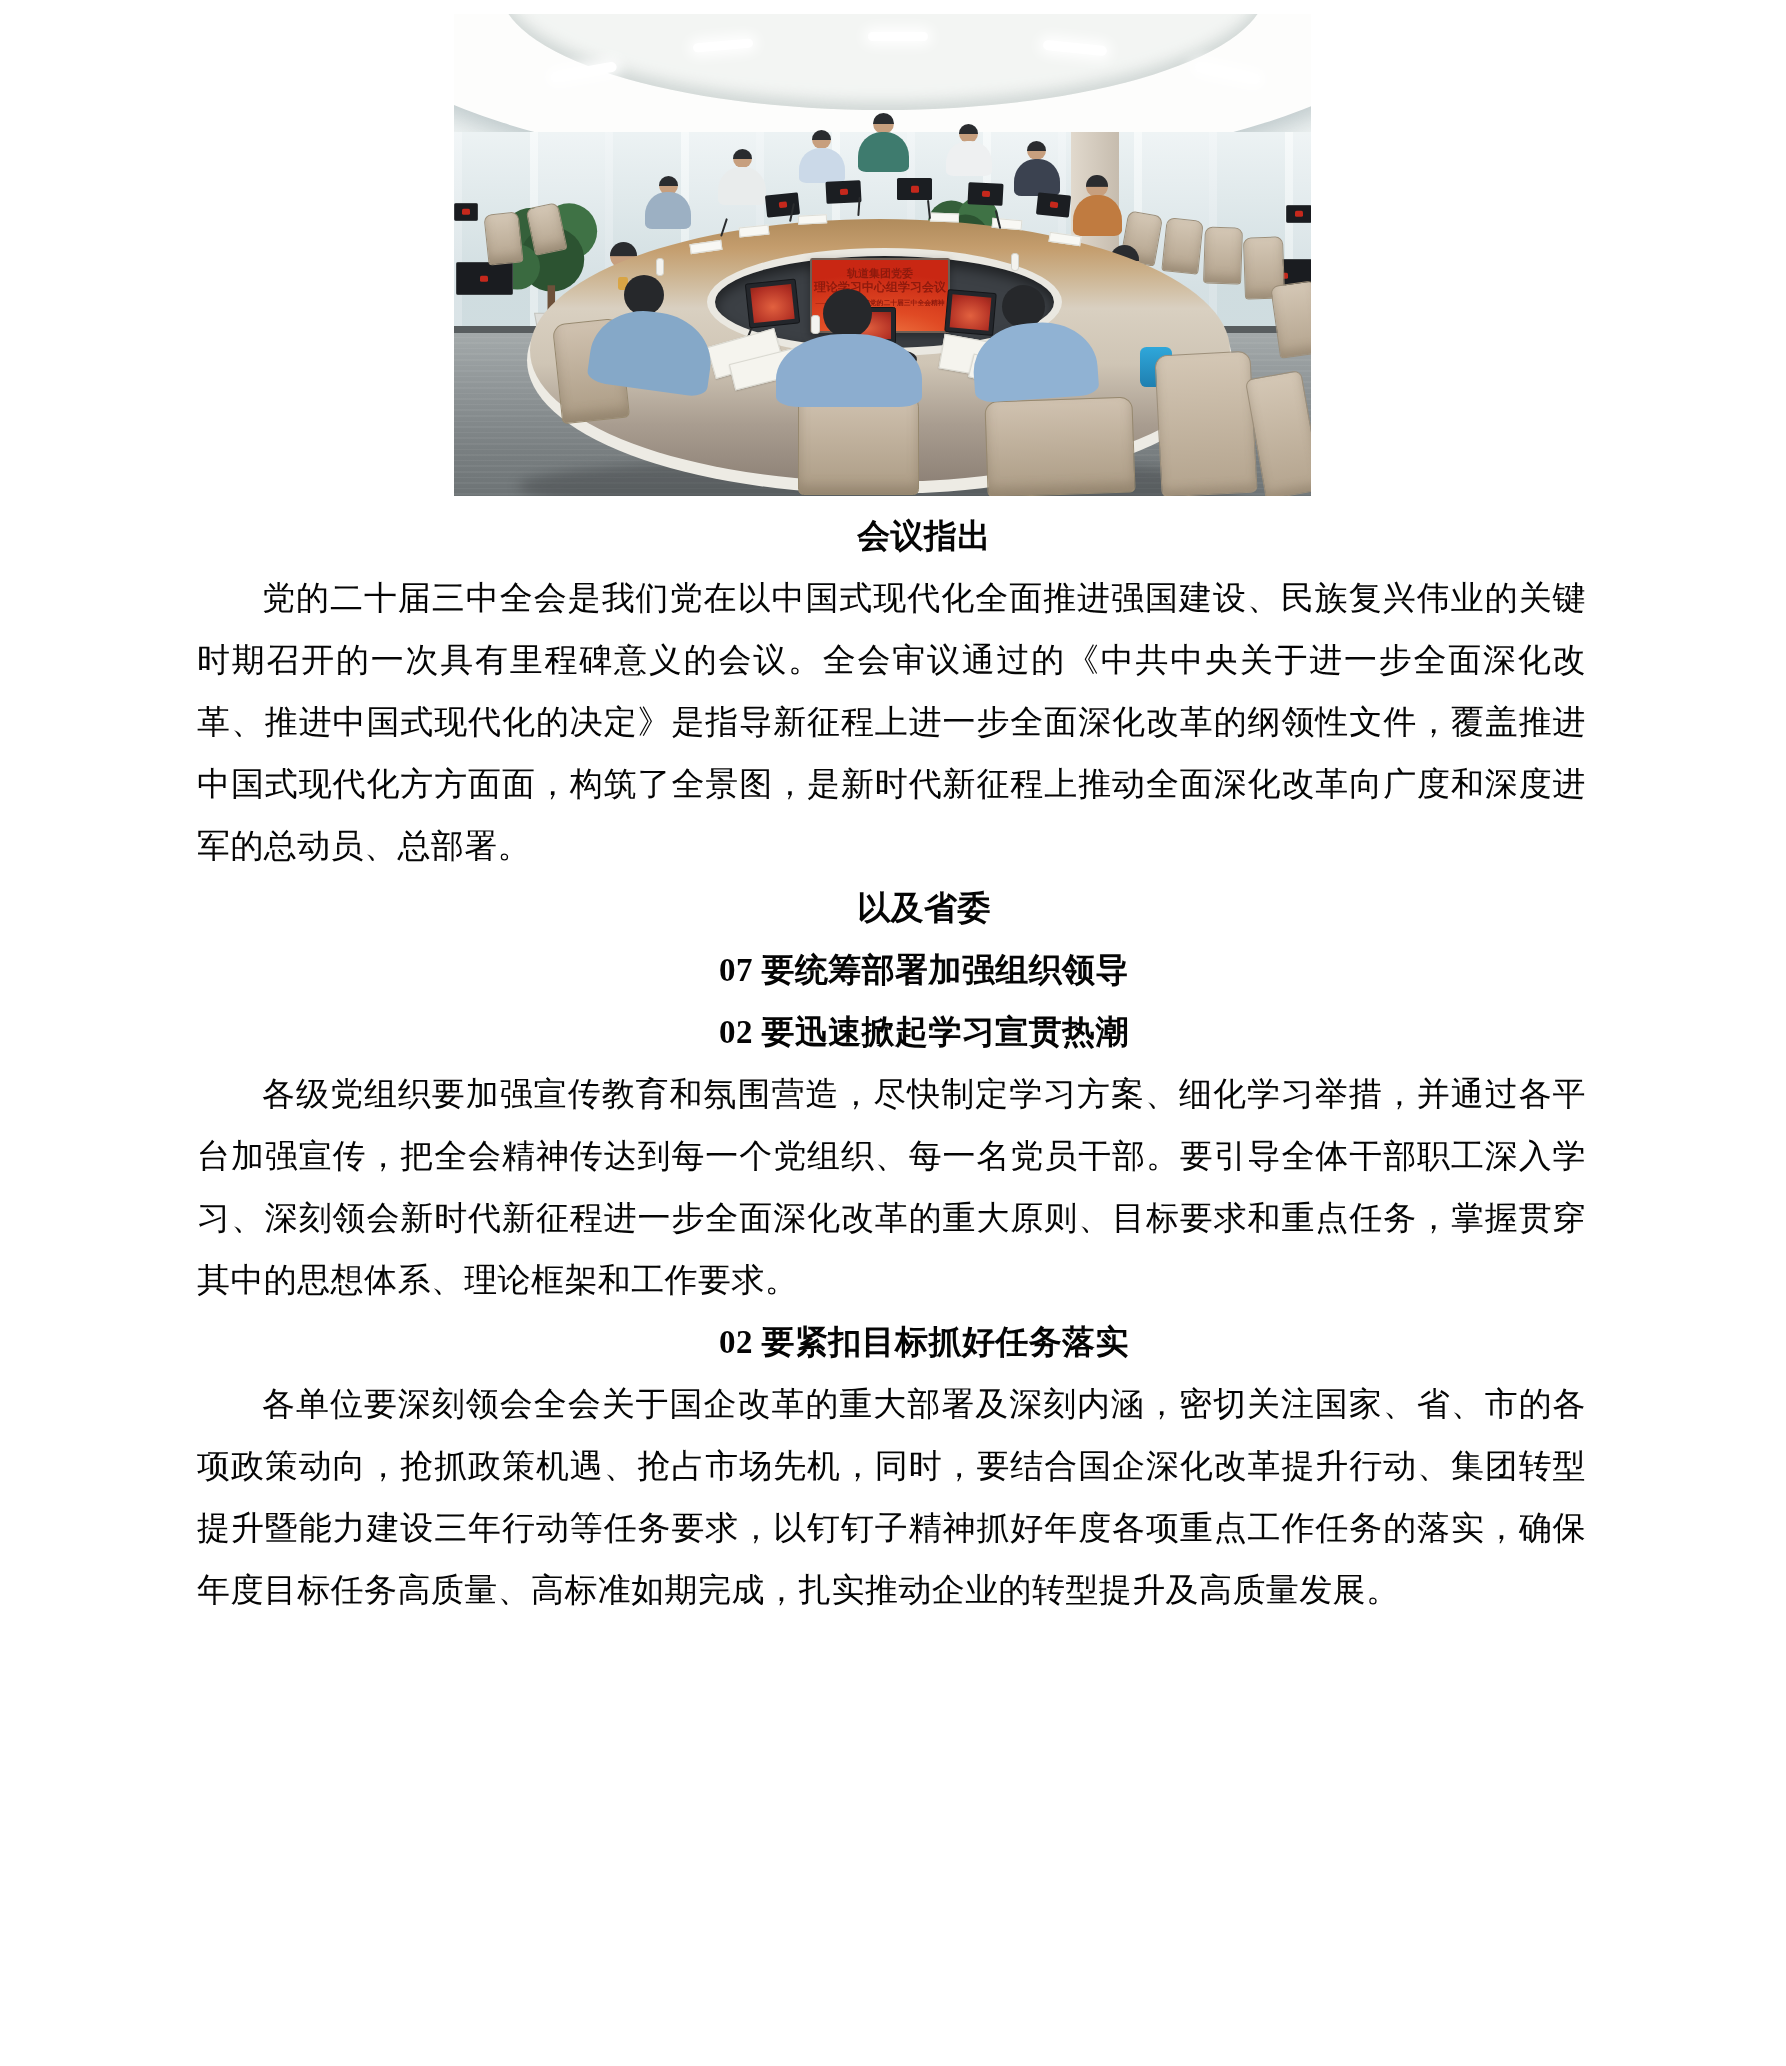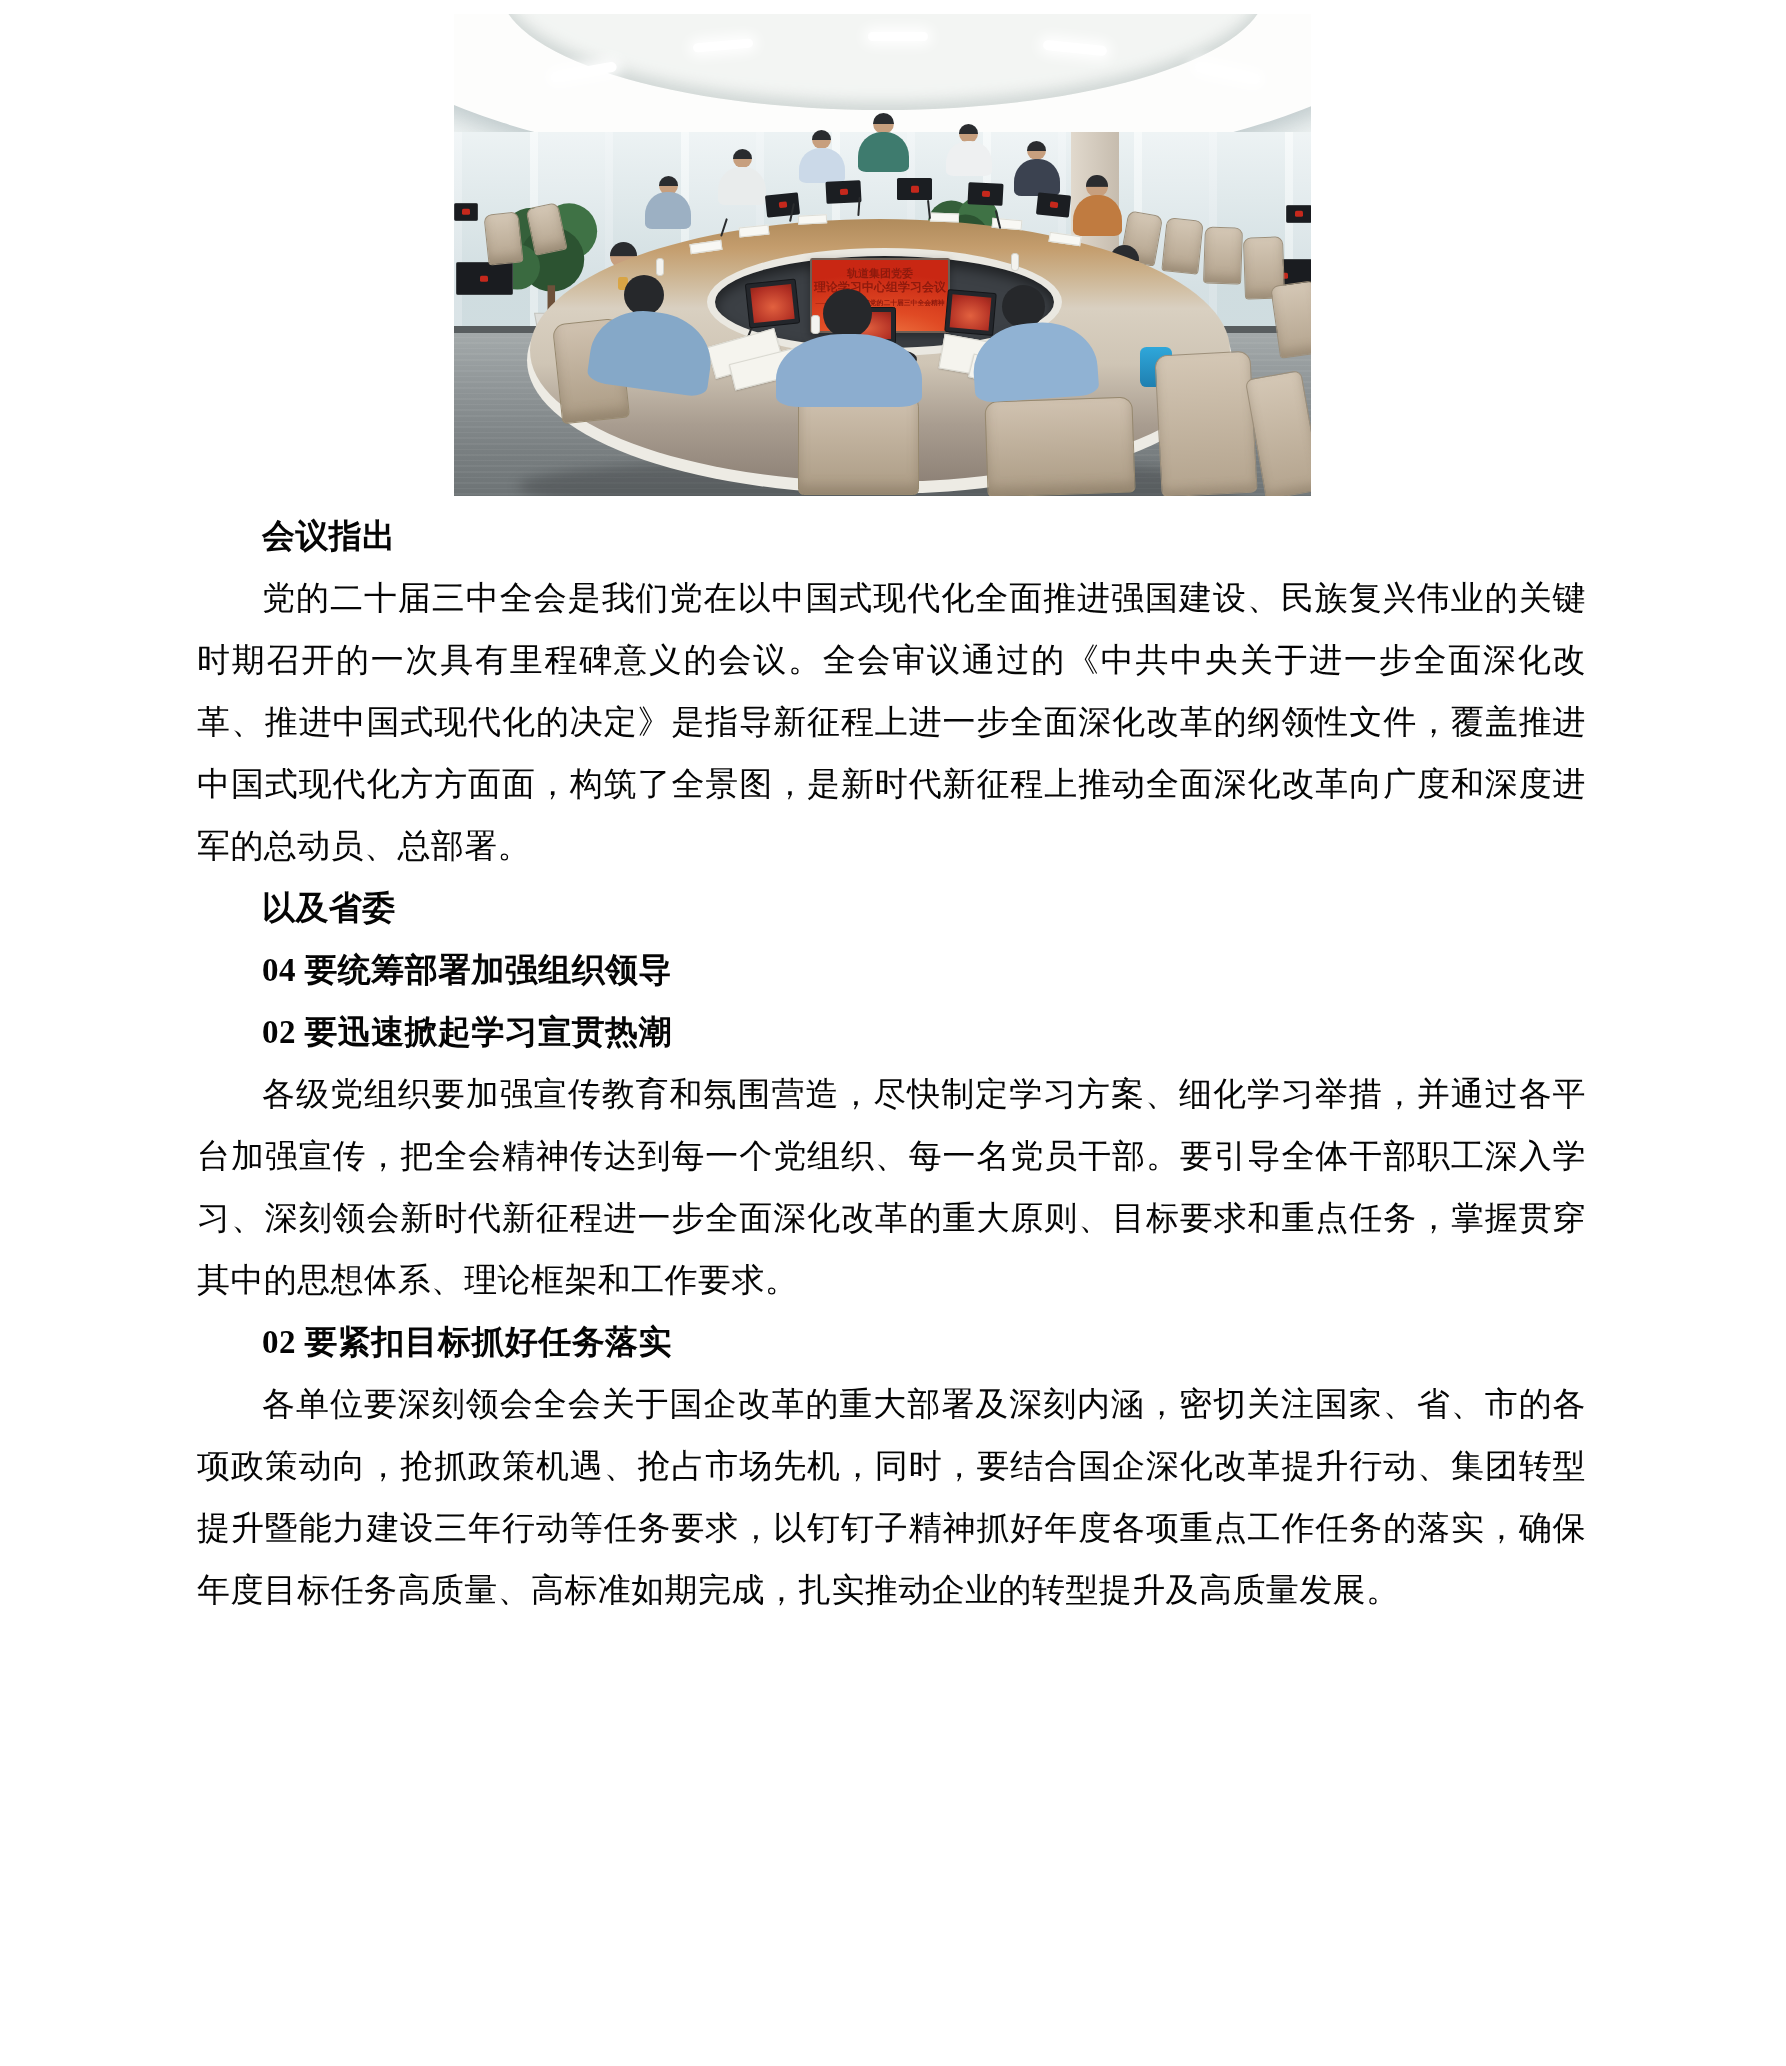--- a/index.html
+++ b/index.html
@@ -3,21 +3,21 @@
 <meta charset="utf-8">
 <style>
   html,body{margin:0;padding:0;background:#ffffff;}
   .page{position:relative;width:1787px;height:2066px;background:#ffffff;overflow:hidden;
         font-family:"Liberation Serif", serif;}
 
   
   .article{position:absolute;left:197px;top:505px;width:1389px;}
   .article p{margin:0;font-size:33px;line-height:62px;text-indent:65px;
              text-align:justify;color:#050505;letter-spacing:0.4px;}
-  .article p.heading{font-weight:700;text-align:left;}
+  .article p.heading{font-weight:700;text-align:center;}
 
   
   .photo{position:absolute;left:454px;top:14.3px;width:857px;height:482px;overflow:hidden;
          background:linear-gradient(180deg,#fbfcfb 0%,#f1f5f5 22%,#e0e9eb 40%,#d7e0e2 58%,#9aa1a3 66%,#8a9092 82%,#6f7577 100%);}
   .photo *{position:absolute;box-sizing:border-box;}
 
   .ceiling{left:0;top:0;width:857px;height:139px;background:linear-gradient(180deg,#fcfdfc,#edf2f2);z-index:1;}
   .cove{left:-111px;top:-187px;width:1082px;height:346px;border-radius:50%;background:#fdfdfc;
         box-shadow:0 11px 24px rgba(150,165,170,.55);z-index:1;}
   .cove-inner{left:46px;top:-147px;width:766px;height:243px;border-radius:50%;background:#f3f5f3;
@@ -259,20 +259,20 @@
       </div>
 
     <div class="ochair fchair" style="left:704px;top:339px;width:96px;height:142px;border-radius:12.7px 12.7px 6.4px 6.4px;transform:rotate(-3deg);"></div>
     <div class="ochair fchair" style="left:801px;top:360px;width:57px;height:122px;transform:rotate(-10deg);"></div>
   </div>
 
   <div class="article">
       <p class="heading">会议指出</p>
       <p class="body">党的二十届三中全会是我们党在以中国式现代化全面推进强国建设、民族复兴伟业的关键时期召开的一次具有里程碑意义的会议。全会审议通过的《中共中央关于进一步全面深化改革、推进中国式现代化的决定》是指导新征程上进一步全面深化改革的纲领性文件，覆盖推进中国式现代化方方面面，构筑了全景图，是新时代新征程上推动全面深化改革向广度和深度进军的总动员、总部署。</p>
       <p class="heading">以及省委</p>
-      <p class="heading">04 要统筹部署加强组织领导</p>
+      <p class="heading">07 要统筹部署加强组织领导</p>
       <p class="heading">02 要迅速掀起学习宣贯热潮</p>
       <p class="body">各级党组织要加强宣传教育和氛围营造，尽快制定学习方案、细化学习举措，并通过各平台加强宣传，把全会精神传达到每一个党组织、每一名党员干部。要引导全体干部职工深入学习、深刻领会新时代新征程进一步全面深化改革的重大原则、目标要求和重点任务，掌握贯穿其中的思想体系、理论框架和工作要求。</p>
       <p class="heading">02 要紧扣目标抓好任务落实</p>
       <p class="body">各单位要深刻领会全会关于国企改革的重大部署及深刻内涵，密切关注国家、省、市的各项政策动向，抢抓政策机遇、抢占市场先机，同时，要结合国企深化改革提升行动、集团转型提升暨能力建设三年行动等任务要求，以钉钉子精神抓好年度各项重点工作任务的落实，确保年度目标任务高质量、高标准如期完成，扎实推动企业的转型提升及高质量发展。</p>
     </div>
 </div>
 
 
 </body></html>

